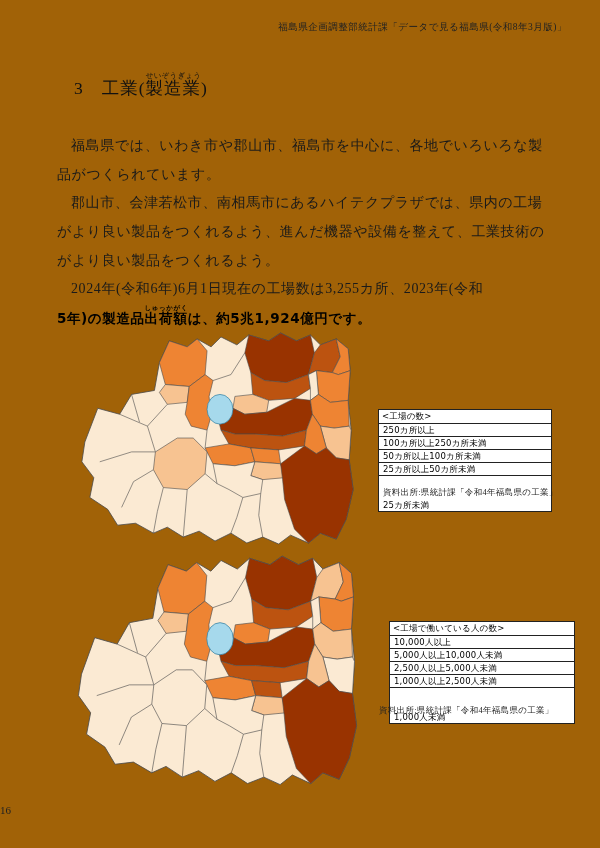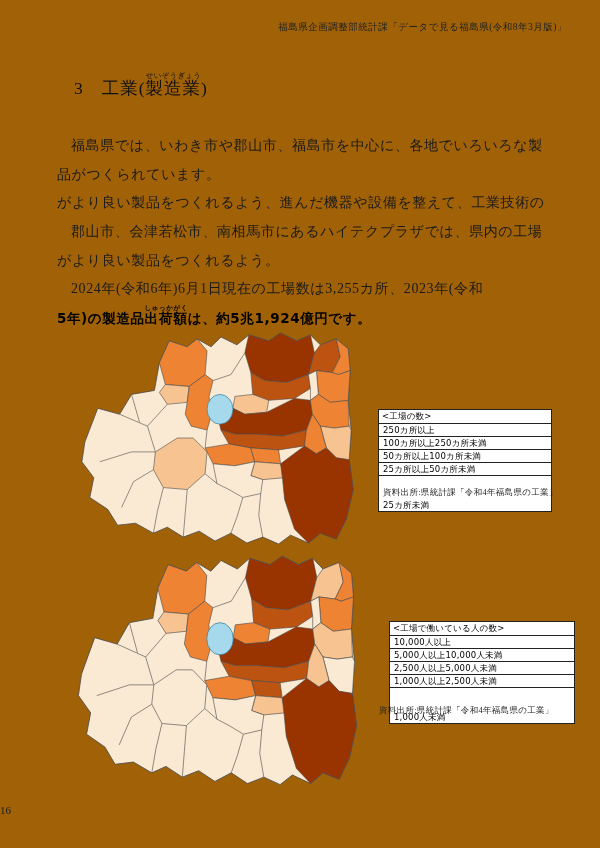--- a/index.html
+++ b/index.html
@@ -39,22 +39,22 @@
 
   <div class="header-line">福島県企画調整部統計課「データで見る福島県(令和8年3月版)」</div>
 
   <div class="doc-title">
     <span class="title-num">3</span><span>工業(</span><ruby><span>製造業</span><rt>せいぞうぎょう</rt></ruby><span>)</span>
   </div>
 
   <div class="body-block">
     <div class="bline indent">福島県では、いわき市や郡山市、福島市を中心に、各地でいろいろな製</div>
     <div class="bline">品がつくられています。</div>
+    <div class="bline indent">郡山市、会津若松市、南相馬市にあるハイテクプラザでは、県内の工場</div>
     <div class="bline">がより良い製品をつくれるよう、進んだ機器や設備を整えて、工業技術の</div>
-    <div class="bline indent">郡山市、会津若松市、南相馬市にあるハイテクプラザでは、県内の工場</div>
     <div class="bline">がより良い製品をつくれるよう。</div>
     <div class="bline indent">2024年(令和6年)6月1日現在の工場数は3,255カ所、2023年(令和</div>
     <div class="bline bold-gothic">
       <span>5年)の製造品</span><ruby><span>出荷額</span><rt>しゅっかがく</rt></ruby><span>は、約5兆1,924億円です。</span>
     </div>
   </div>
 
   <div class="map-box" id="map1">
       <svg viewBox="0 0 320 220" preserveAspectRatio="none">
         <path d="M25,112 L38,78 L60,84 L72,64 L95,60 L100,32 L110,10 L128,16 L138,8 L152,16 L162,6 L178,14 L190,4 L210,10 L222,2 L238,10 L252,4 L262,14 L278,8 L290,18 L292,40 L290,70 L293,100 L291,130 L295,160 L288,190 L278,210 L262,204 L250,214 L232,206 L220,215 L204,208 L188,214 L172,204 L156,212 L140,202 L124,208 L108,198 L94,204 L76,194 L58,196 L48,180 L30,168 L34,148 L22,132 Z" fill="#FBEAD3" stroke="#4b4b4b" stroke-width="0.8" stroke-linejoin="round"></path>

